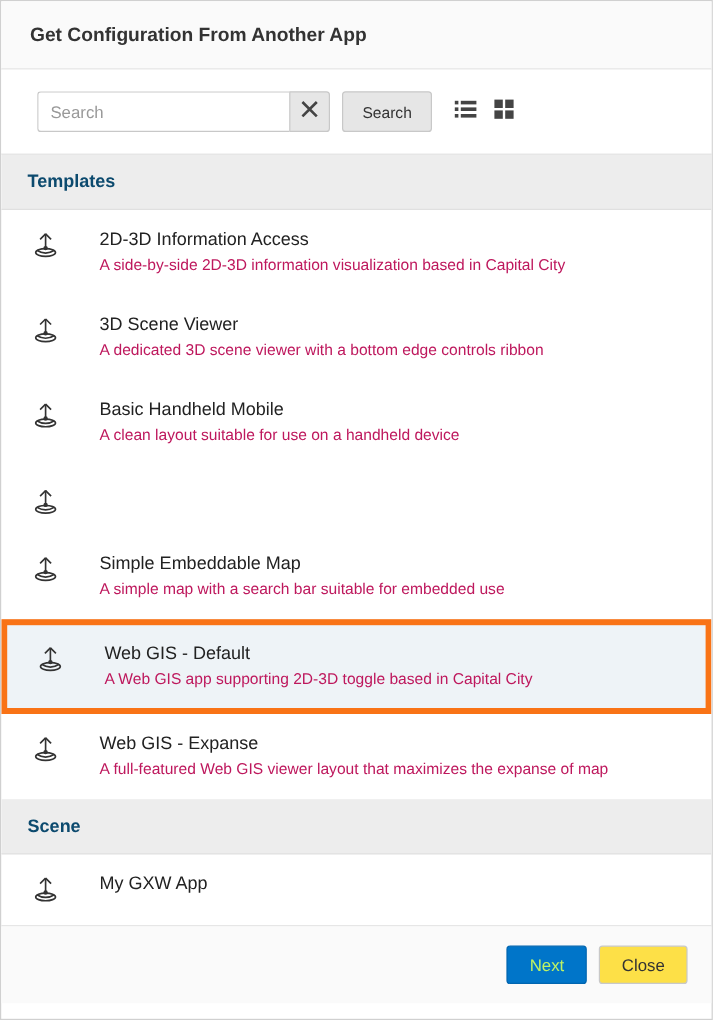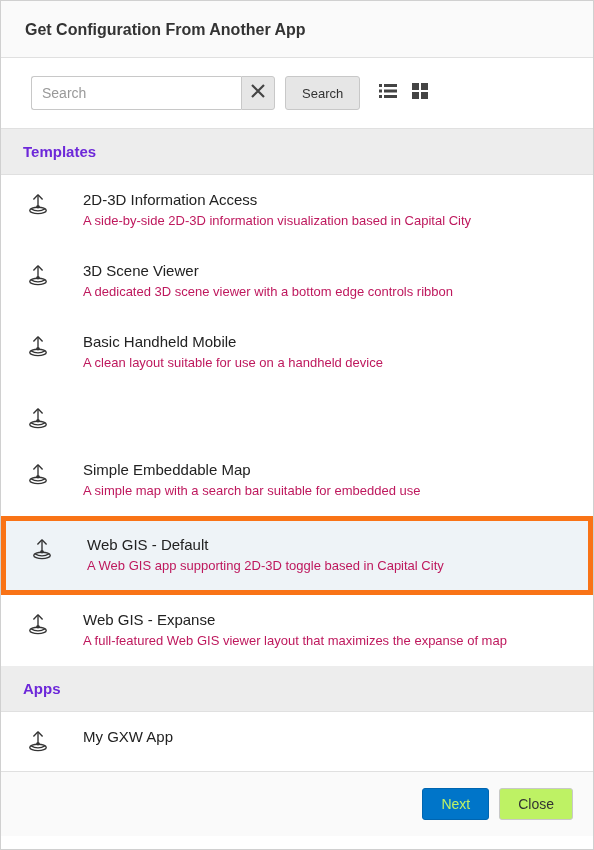--- a/index.html
+++ b/index.html
@@ -94,21 +94,21 @@
   .content::-webkit-scrollbar-button {
     height: 16px;
     background: #f0f0f0;
     display: block;
   }
   .section-header {
     background: #ededed;
     padding: 14px 22px;
     font-size: 15px;
     font-weight: 600;
-    color: #6d28d9;
+    color: #0c4a6e;
     border-bottom: 1px solid #e0e0e0;
   }
   .item {
     display: flex;
     align-items: flex-start;
     gap: 34px;
     padding: 16px 22px 16px 26px;
     cursor: pointer;
   }
   .item.selected {
@@ -148,21 +148,21 @@
     border-radius: 3px;
     font-size: 14px;
     cursor: pointer;
   }
   .btn-primary {
     background: #0075c9;
     border: 1px solid #0065b0;
     color: #bef264;
   }
   .btn-secondary {
-    background: #bef264;
+    background: #fde047;
     border: 1px solid #c8c8c8;
     color: #333;
   }
 </style>
 </head>
 <body>
 
 <div class="header">
   <h1>Get Configuration From Another App</h1>
 </div>
@@ -289,21 +289,21 @@
             <path d="M12 2 L7 7 M12 2 L17 7"></path>
             <circle cx="12" cy="15" r="2" fill="currentColor" stroke="none"></circle>
             <path d="M4 17 Q12 22 20 17" fill="none"></path>
           </svg></div>
         <div class="item-text">
           <div class="item-title">Web GIS - Expanse</div>
           <div class="item-desc">A full-featured Web GIS viewer layout that maximizes the expanse of map</div>
         </div>
       </div>
     </div>
-  <div class="section-header">Apps</div>
+  <div class="section-header">Scene</div>
   <div id="apps-container">
       <div class="item">
         <div class="item-icon"><svg width="22" height="22" viewBox="0 0 24 24" fill="none" stroke="currentColor" stroke-width="1.5">
             <ellipse cx="12" cy="19" rx="9" ry="3.5" fill="none"></ellipse>
             <path d="M12 2 L12 14"></path>
             <path d="M12 2 L7 7 M12 2 L17 7"></path>
             <circle cx="12" cy="15" r="2" fill="currentColor" stroke="none"></circle>
             <path d="M4 17 Q12 22 20 17" fill="none"></path>
           </svg></div>
         <div class="item-text">

